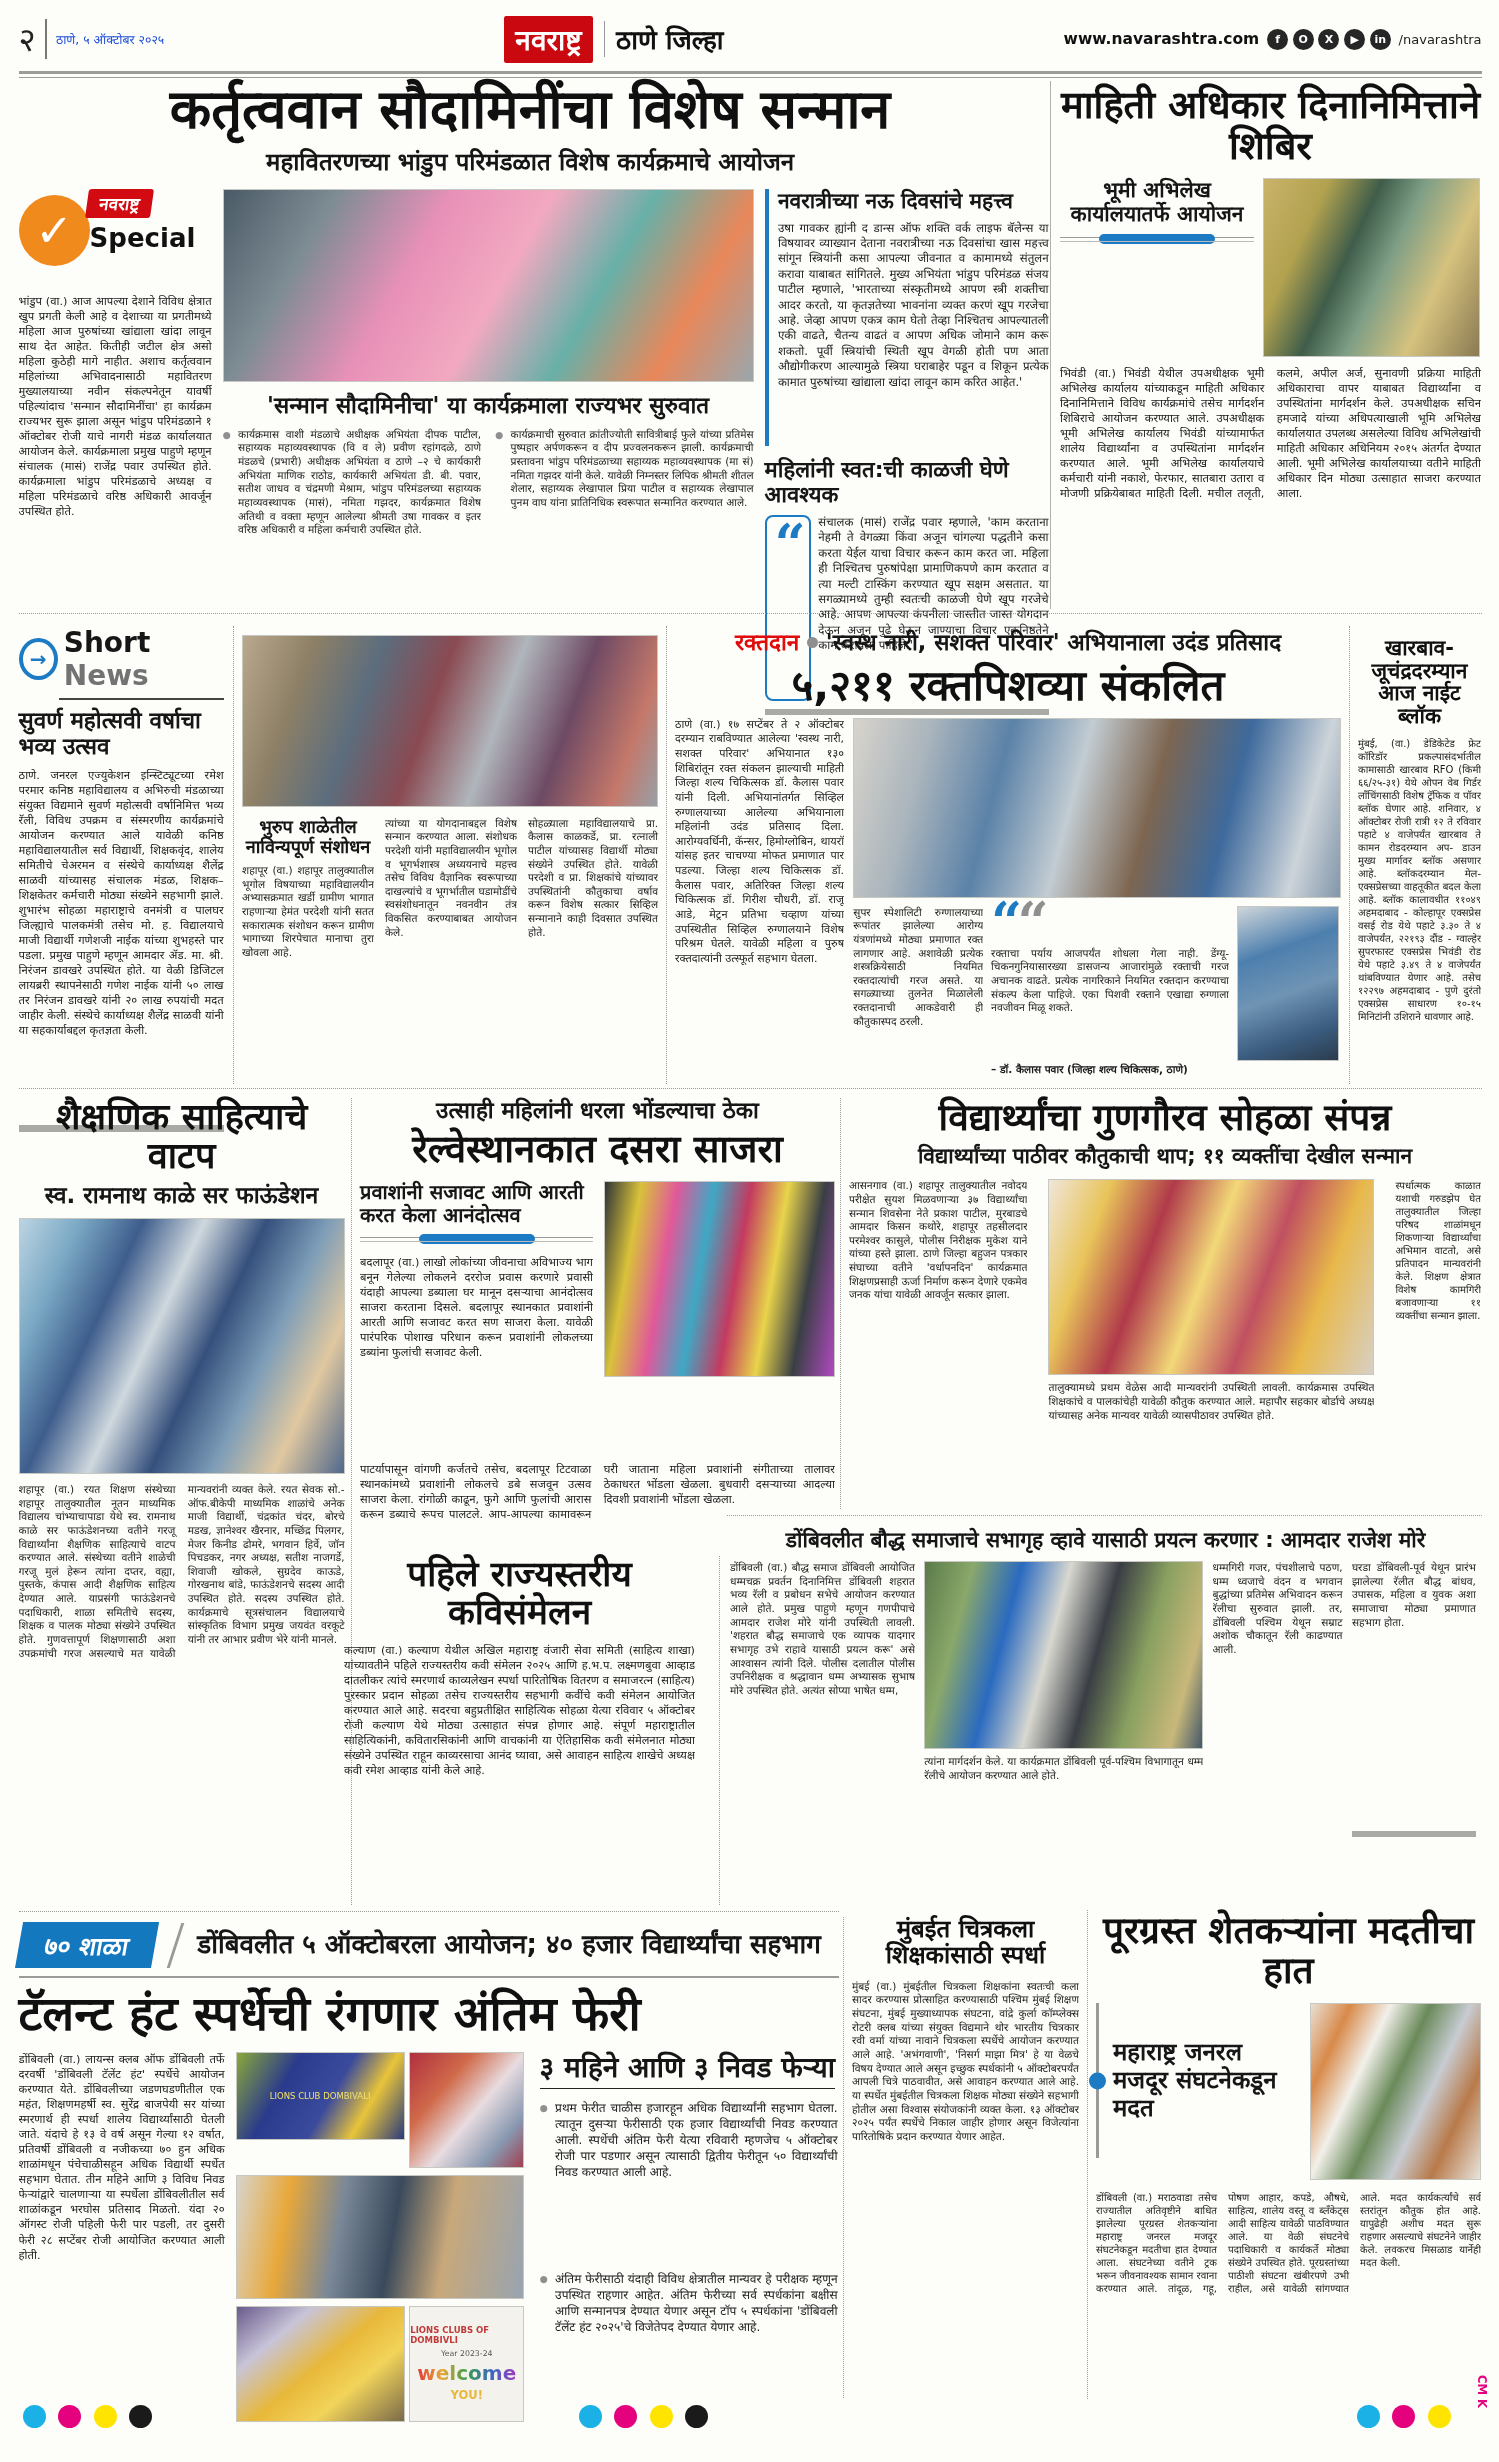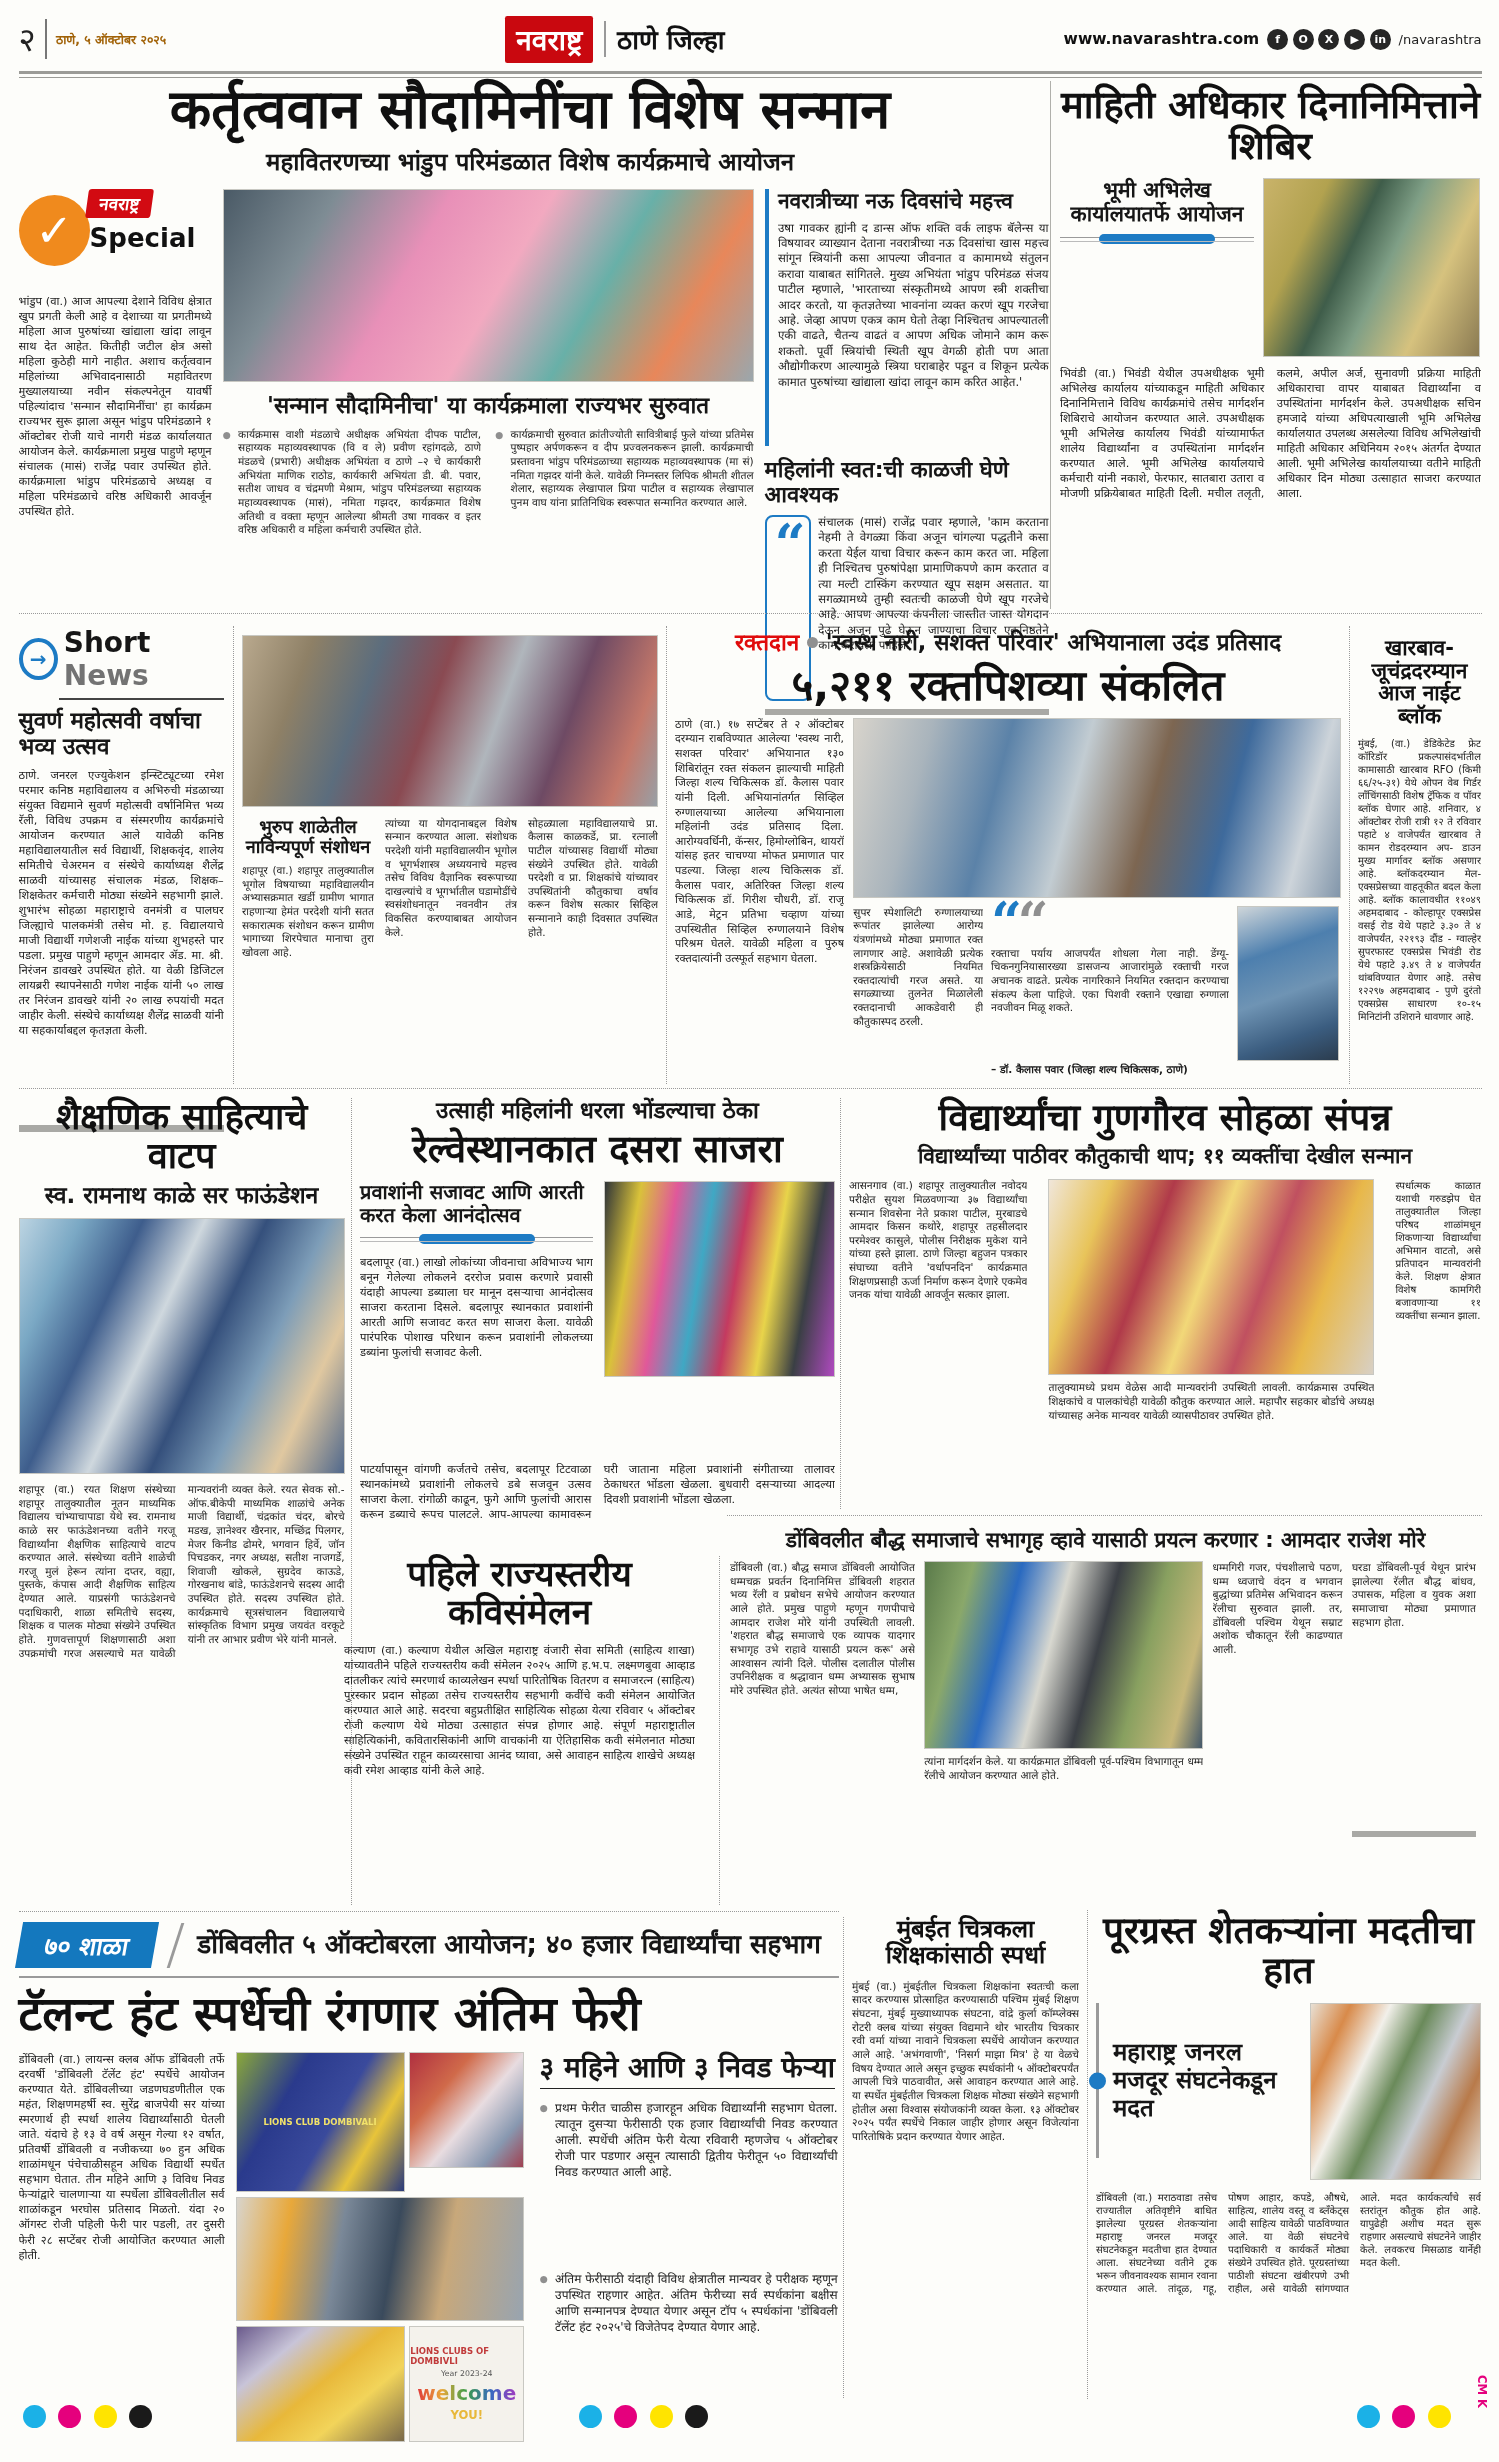--- a/index.html
+++ b/index.html
@@ -13,21 +13,21 @@
   .photo{border:0.8px solid #c8c8c2;box-sizing:border-box;}
   .vdot{border-left:1.6px dotted #9a9a9a;width:0;}
   .hdot{border-top:1.6px dotted #9a9a9a;height:0;}
   .vsolid{border-left:0.8px solid #b0b0ab;width:0;}
   .graybar{background:#a9a9a5;}
   
   .hdr{display:flex;justify-content:space-between;align-items:center;}
   .hdr-left{display:flex;align-items:center;gap:9.3px;}
   .pageno{font-family:"DejaVu Serif",serif;font-size:33px;color:#222;line-height:1;}
   .hdr-vline{width:1.6px;height:40px;background:#777;}
-  .dateline{font-size:12.4px;font-weight:bold;color:#a16207;}
+  .dateline{font-size:12.4px;font-weight:normal;color:#1d4ed8;}
   .mast{display:flex;align-items:center;gap:11px;}
   .mastbox{background:#c9080f;color:#fff;font-size:28px;font-weight:bold;padding:4.7px 11px;border-radius:2.3px;}
   .mastsep{width:1.6px;height:36px;background:#999;}
   .edition{font-size:26px;font-weight:bold;color:#111;}
   .hdr-right{display:flex;align-items:center;gap:7.8px;}
   .site{font-size:15.5px;font-weight:bold;color:#111;}
   .soc{display:flex;gap:4.7px;}
   .soc span{width:21px;height:21px;border-radius:50%;background:#262626;color:#fff;font-size:11px;font-weight:bold;display:flex;align-items:center;justify-content:center;}
   .handle{font-size:13px;color:#222;}
   .hdr-rule{border-top:3.9px solid #9b9b97;border-bottom:1.6px solid #9b9b97;height:3.1px;}
@@ -266,21 +266,21 @@
   <div class="abs" style="left:18.6px;top:1922px;width:820px;">
     <div style="display:flex;align-items:center;gap:20px;border-bottom:2.3px solid #9a9a9a;padding-bottom:7.8px;">
       <span class="badge70">७० शाळा</span>
       <span style="width:3.1px;height:45px;background:#9a9a9a;transform:skewX(-18deg);"></span>
       <span class="sub" style="font-size:26px;text-align:left;">डोंबिवलीत ५ ऑक्टोबरला आयोजन; ४० हजार विद्यार्थ्यांचा सहभाग</span>
     </div>
     <div class="hl" style="font-size:47px;text-align:left;margin-top:11px;">टॅलन्ट हंट स्पर्धेची रंगणार अंतिम फेरी</div>
     <div style="display:flex;gap:11px;margin-top:12.4px;">
       <div class="bt" style="width:206px;flex:none;height:365px;">डोंबिवली (वा.) लायन्स क्लब ऑफ डोंबिवली तर्फे दरवर्षी 'डोंबिवली टॅलेंट हंट' स्पर्धेचे आयोजन करण्यात येते. डोंबिवलीच्या जडणघडणीतील एक महंत, शिक्षणमहर्षी स्व. सुरेंद्र बाजपेयी सर यांच्या स्मरणार्थ ही स्पर्धा शालेय विद्यार्थ्यांसाठी घेतली जाते. यंदाचे हे १३ वे वर्ष असून गेल्या १२ वर्षात, प्रतिवर्षी डोंबिवली व नजीकच्या ७० हुन अधिक शाळांमधून पंचेचाळीसहून अधिक विद्यार्थी स्पर्धेत सहभाग घेतात. तीन महिने आणि ३ विविध निवड फेऱ्यांद्वारे चालणाऱ्या या स्पर्धेला डोंबिवलीतील सर्व शाळांकडून भरघोस प्रतिसाद मिळतो. यंदा २० ऑगस्ट रोजी पहिली फेरी पार पडली, तर दुसरी फेरी २८ सप्टेंबर रोजी आयोजित करण्यात आली होती.</div>
       <div style="width:293px;flex:none;display:grid;grid-template-columns:169px 115px;grid-auto-rows:auto;gap:4.7px;">
-        <div class="photo" style="height:140px;background:linear-gradient(120deg,#8aa83a 0%,#2a3a8c 30%,#3a4a9c 55%,#e8c43a 75%,#2a3a7c 100%);display:flex;align-items:center;justify-content:center;color:#f2e26a;font-size:8.5px;font-weight:bold;text-align:center;">LIONS CLUB DOMBIVALI</div>
+        <div class="photo" style="height:88px;background:linear-gradient(120deg,#8aa83a 0%,#2a3a8c 30%,#3a4a9c 55%,#e8c43a 75%,#2a3a7c 100%);display:flex;align-items:center;justify-content:center;color:#f2e26a;font-size:8.5px;font-weight:normal;text-align:center;">LIONS CLUB DOMBIVALI</div>
         <div class="photo" style="height:116px;background:linear-gradient(130deg,#b03040 0%,#d06a4a 30%,#e8dce0 55%,#8898b0 80%,#a04050 100%);"></div>
         <div class="photo" style="grid-column:1 / span 2;height:124px;background:linear-gradient(100deg,#d8d4cc 0%,#e8a83a 18%,#7a8898 36%,#3a4a5c 54%,#c8a87a 72%,#98a4b0 100%);"></div>
         <div class="photo" style="height:116px;background:linear-gradient(140deg,#6a5a8c 0%,#c8c4d8 25%,#e8b83a 50%,#f2d45a 70%,#7a6a4a 100%);"></div>
         <div class="photo" style="height:116px;background:#f4f2ec;display:flex;flex-direction:column;align-items:center;justify-content:center;gap:3.1px;">
           <span style="font-size:8.5px;font-weight:bold;color:#c03a3a;">LIONS CLUBS OF DOMBIVLI</span>
           <span style="font-size:7.8px;color:#555;">Year 2023-24</span>
           <span style="font-size:20px;font-weight:bold;background:linear-gradient(90deg,#e03a3a,#e8a83a,#3a9c4a,#3a6ac0,#a03ac0);-webkit-background-clip:text;background-clip:text;color:transparent;">welcome</span>
           <span style="font-size:11.6px;font-weight:bold;color:#e8b83a;">YOU!</span>
         </div>
       </div>

